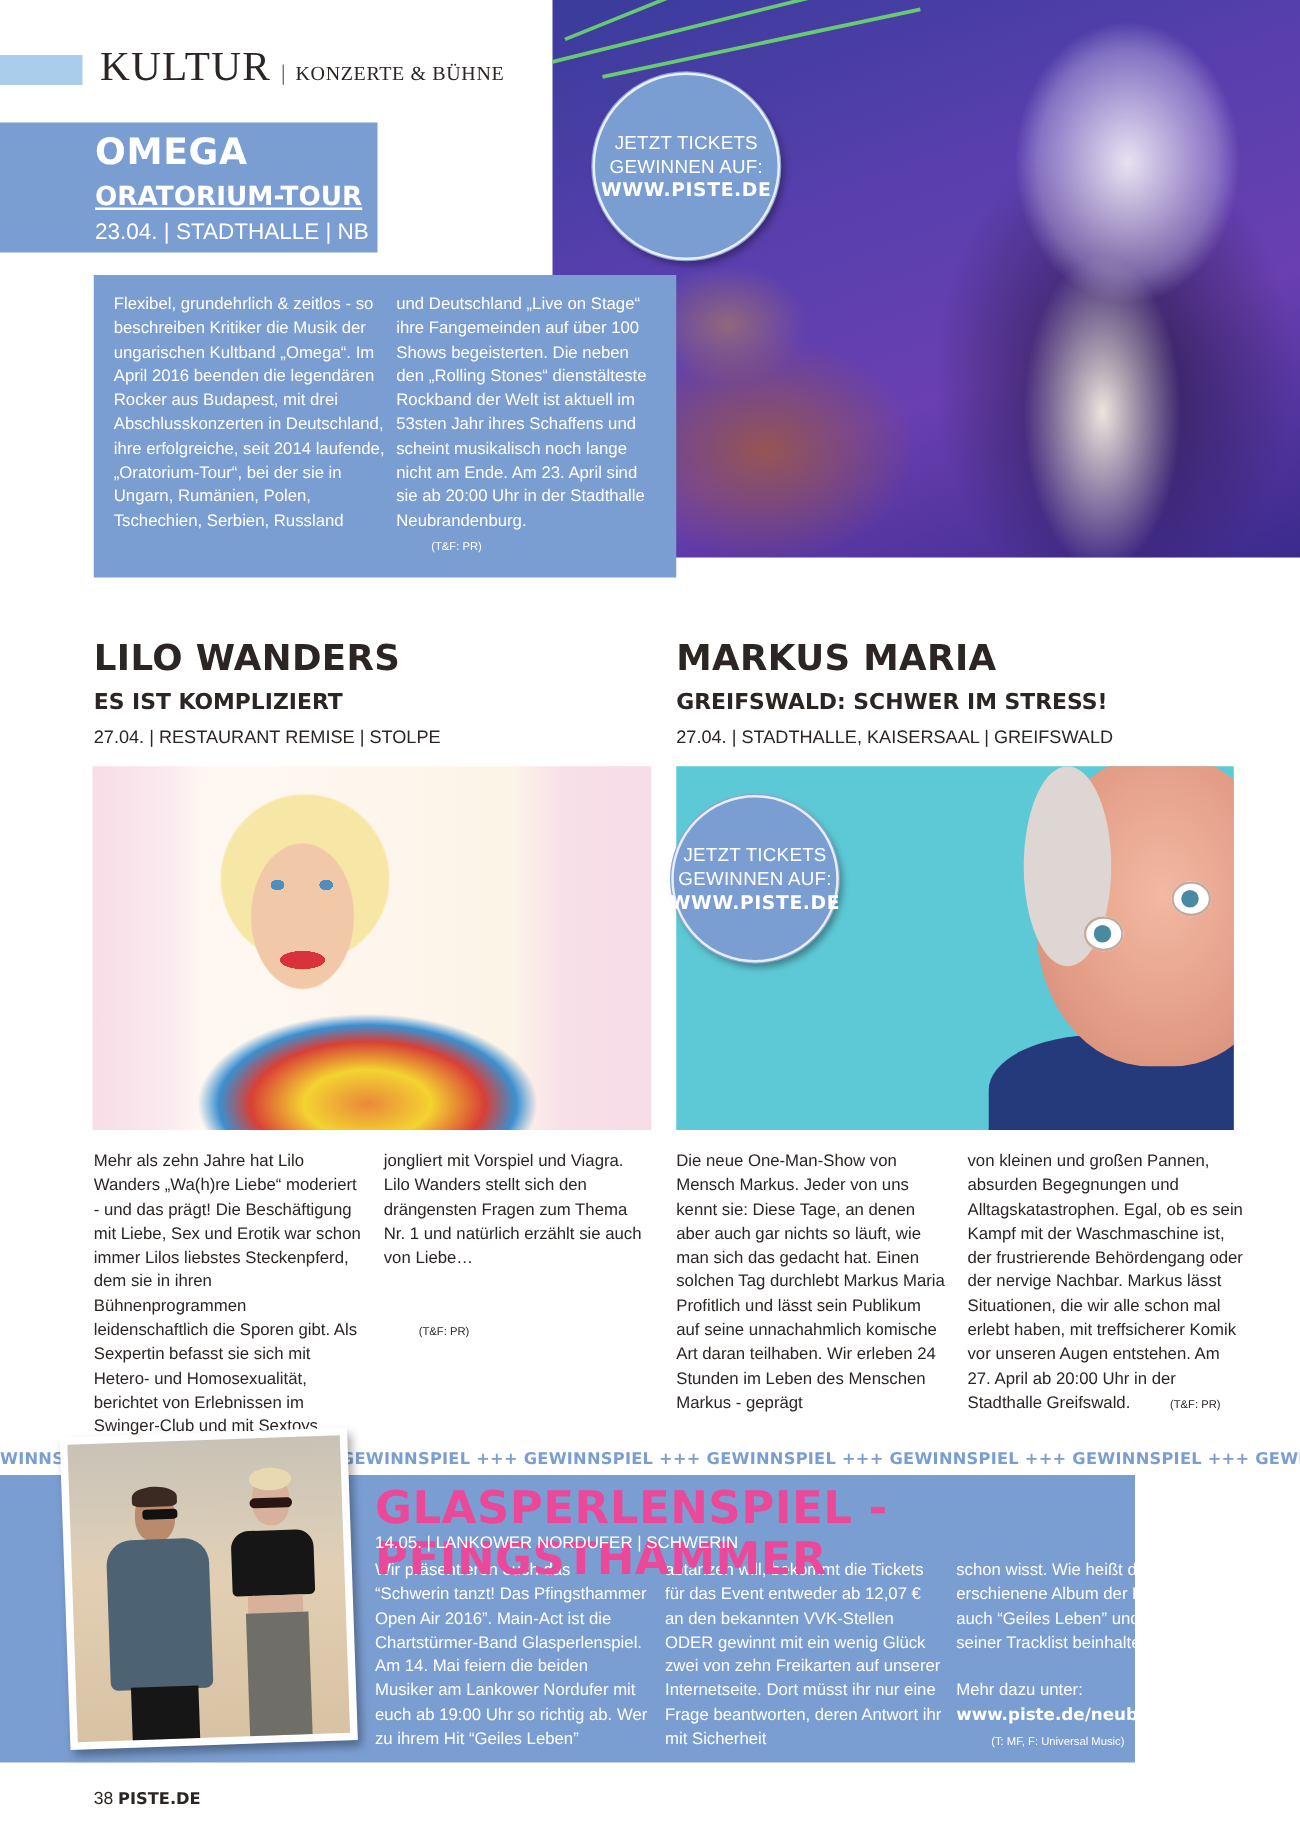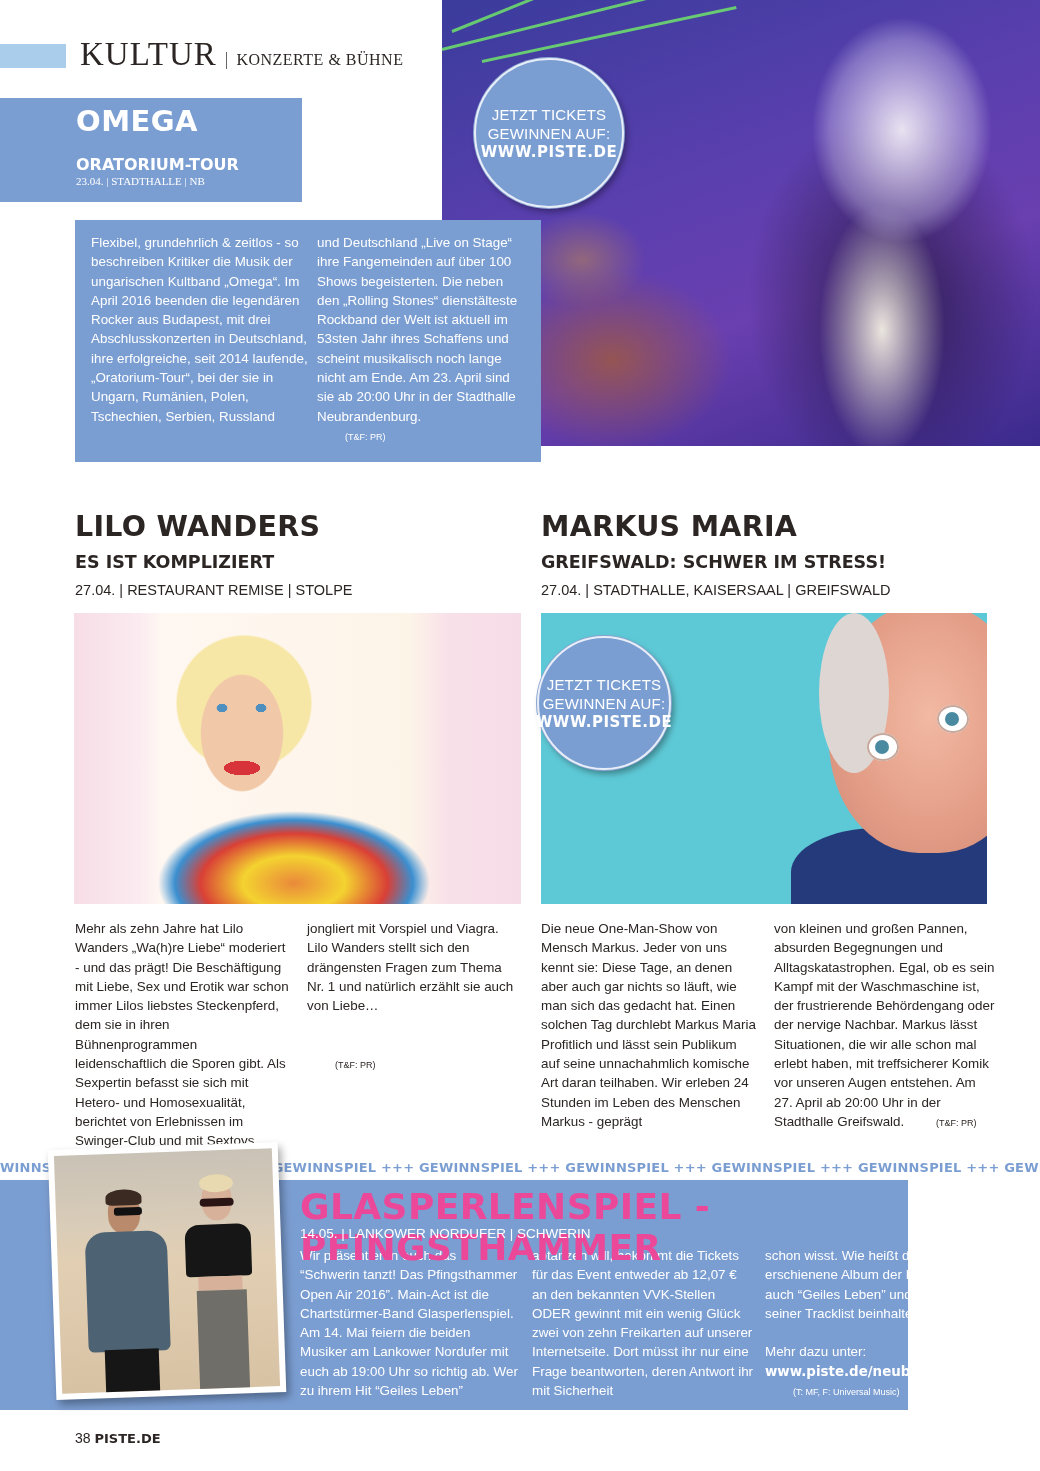--- a/index.html
+++ b/index.html
@@ -25,22 +25,22 @@
   }
   .laser { position:absolute; height:3px; background:#6fe36a; transform-origin:left center; opacity:0.85; }
 
   .badge { border-radius:50%; background:#7b9ed2; border:2px solid #e8eef8; box-shadow:0 0 0 1px #8aa3d0, 3px 4px 6px rgba(0,0,0,0.35);
     color:#fff; text-align:center; display:flex; flex-direction:column; justify-content:center; align-items:center; }
   .badge .l1, .badge .l2 { font-family:"Liberation Sans", sans-serif; font-size:15px; line-height:19px; letter-spacing:0.2px; }
   .badge .l3 { font-family:"DejaVu Sans", sans-serif; font-weight:bold; font-size:15px; line-height:19px; letter-spacing:0.5px; }
 
   .omega-title-box { left:0; top:98px; width:302px; height:104px; background:#7b9ed2; }
   .omega-title { left:76px; top:104px; color:#fff; font-weight:bold; font-size:29px; letter-spacing:0.5px; font-family:"DejaVu Sans", sans-serif; }
-  .omega-sub { left:76px; top:155px; color:#fff; font-weight:bold; font-size:16px; font-family:"DejaVu Sans", sans-serif; }
-  .omega-meta { left:76px; top:175px; color:#fff; font-size:11px; font-family:Liberation Serif, serif; }
+  .omega-sub { left:76px; top:145px; color:#fff; font-weight:bold; font-size:21px; font-family:"DejaVu Sans", sans-serif;text-decoration:underline; }
+  .omega-meta { left:76px; top:175px; color:#fff; font-size:18px; font-family:Liberation Sans, sans-serif; }
 
   .omega-text-box { left:75px; top:220px; width:466px; height:242px; background:#7b9ed2;padding-left:36px; }
   .col { position:absolute; font-family:"Liberation Sans", sans-serif; font-size:13.4px; line-height:19.3px; }
   .omega-text-box .col { color:#fff; top:13px; }
   .credit { font-size:9px;margin-left:28px; }
 
   
   .sec-title { font-weight:bold; font-size:28.5px; letter-spacing:0.3px; color:#2b2523; font-family:"DejaVu Sans", sans-serif; }
   .sec-sub { font-weight:bold; font-size:17.5px; color:#2b2523; font-family:"DejaVu Sans", sans-serif; }
   .sec-meta { font-size:14.5px; color:#2b2523; font-family:"Liberation Sans", sans-serif; }

